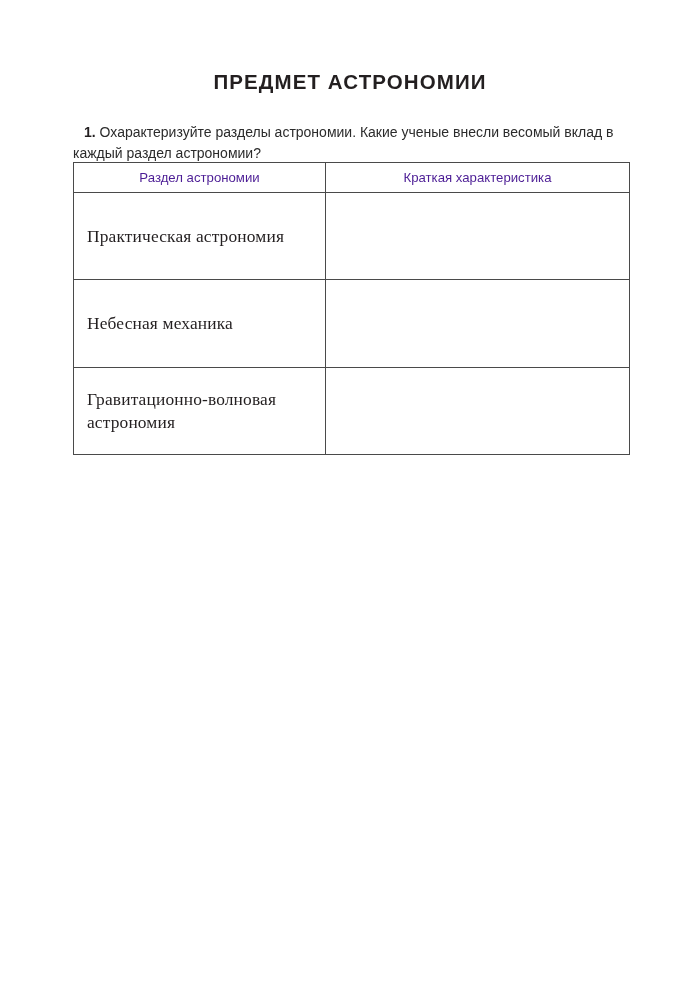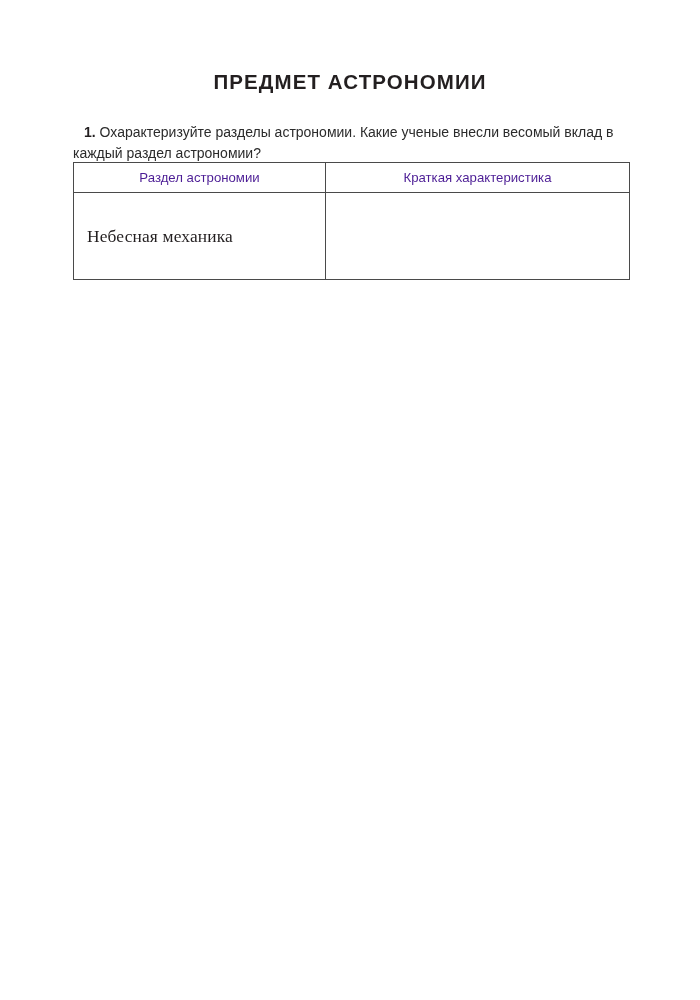--- a/index.html
+++ b/index.html
@@ -121,21 +121,29 @@
       <col class="c2">
     </colgroup>
     <thead>
       <tr>
         <th>Раздел астрономии</th>
         <th>Краткая характеристика</th>
       </tr>
     </thead>
     <tbody>
       <tr>
+        <td class="section-name">Практическая астрономия</td>
+        <td class="answer-cell"></td>
+      </tr>
+      <tr>
         <td class="section-name">Небесная механика</td>
+        <td class="answer-cell"></td>
+      </tr>
+      <tr>
+        <td class="section-name">Гравитационно-волновая астрономия</td>
         <td class="answer-cell"></td>
       </tr>
     </tbody>
   </table>
 
   <div class="footer">
     
     
   </div>
 

